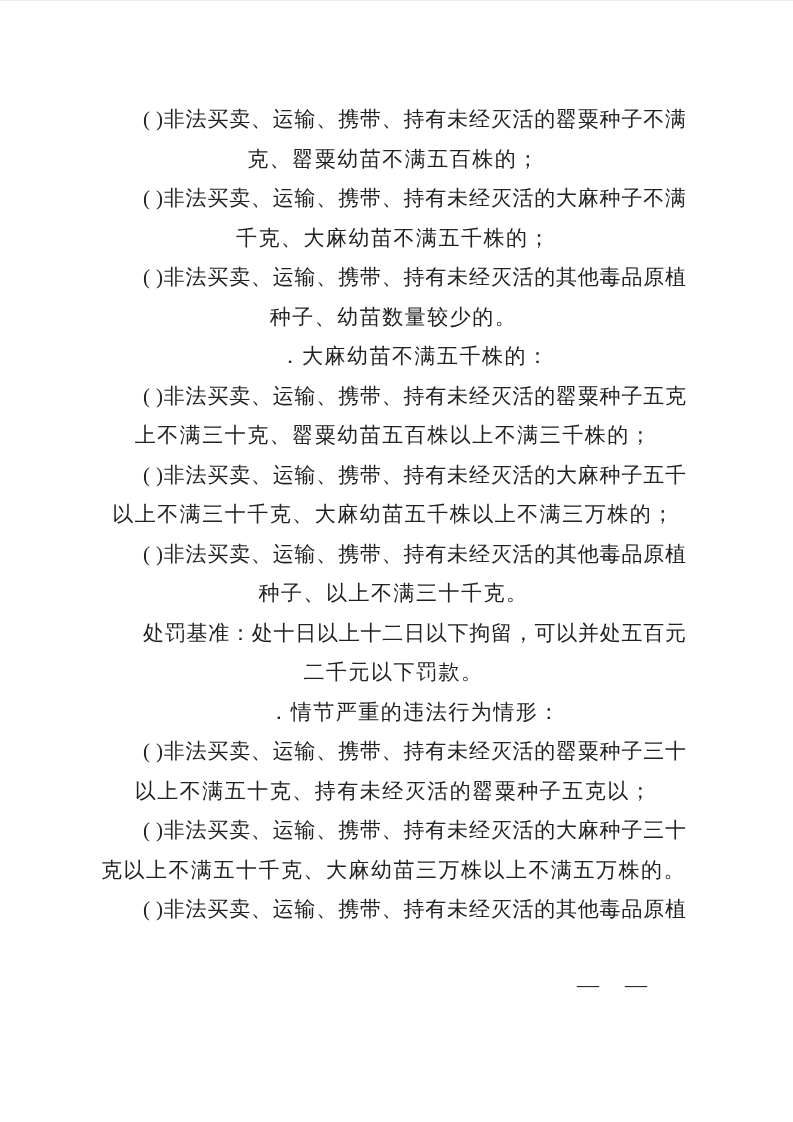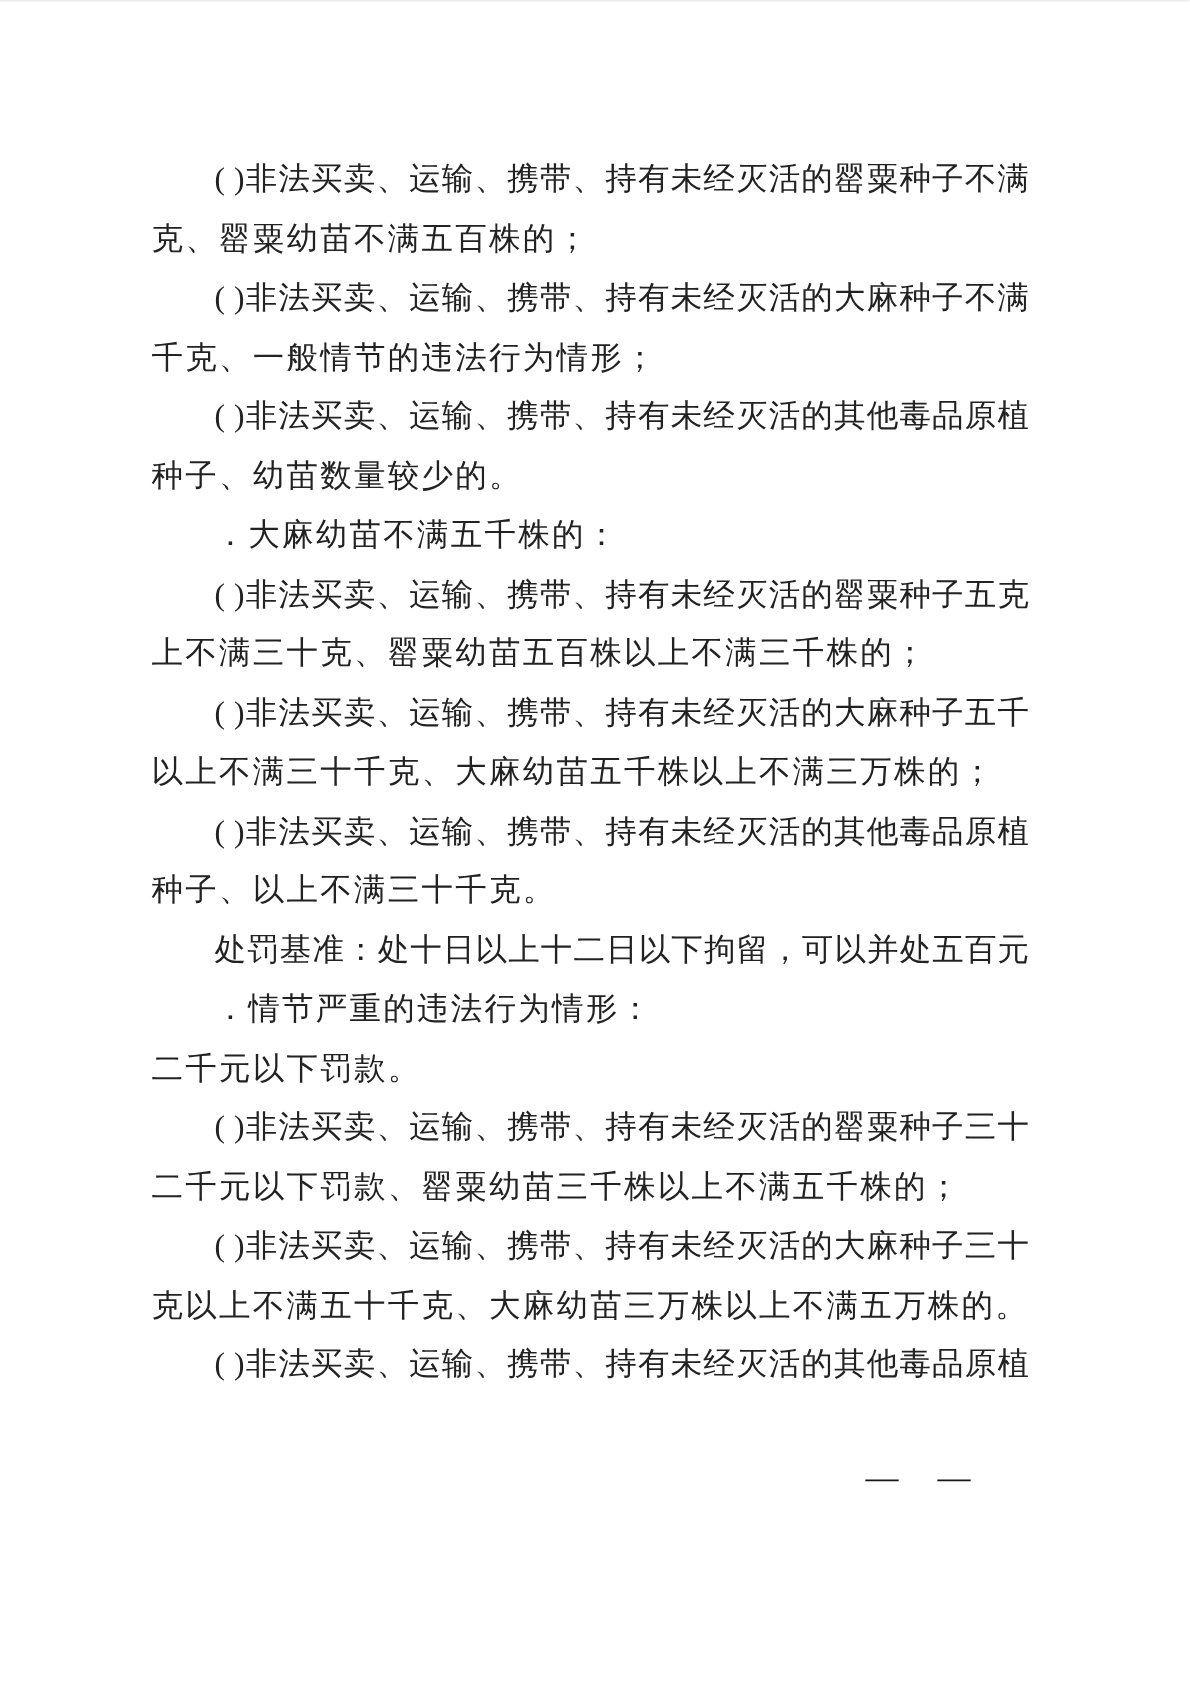--- a/index.html
+++ b/index.html
@@ -23,21 +23,21 @@
     width: 585px;
     font-size: 21px;
     color: #222222;
     font-weight: 400;
   }
   .line {
     height: 39.5px;
     line-height: 39.5px;
     white-space: nowrap;
     letter-spacing: 1.5px;
-    text-align: left;
+    text-align: center;
     overflow: hidden;
   }
   .line.indent {
     padding-left: 42px;
   }
   .line.justify {
     white-space: normal;
     letter-spacing: 0;
     text-align: justify;
     text-align-last: justify;
@@ -58,35 +58,35 @@
   }
 </style>
 </head>
 <body>
 
 <div class="page">
   <div class="text-block">
       <div class="line indent justify">( )非法买卖、运输、携带、持有未经灭活的罂粟种子不满五</div>
       <div class="line">克、罂粟幼苗不满五百株的；</div>
       <div class="line indent justify">( )非法买卖、运输、携带、持有未经灭活的大麻种子不满五</div>
-      <div class="line">千克、一般情节的违法行为情形；</div>
+      <div class="line">千克、大麻幼苗不满五千株的；</div>
       <div class="line indent justify">( )非法买卖、运输、携带、持有未经灭活的其他毒品原植物</div>
       <div class="line">种子、幼苗数量较少的。</div>
       <div class="line indent">．大麻幼苗不满五千株的：</div>
       <div class="line indent justify">( )非法买卖、运输、携带、持有未经灭活的罂粟种子五克以</div>
       <div class="line">上不满三十克、罂粟幼苗五百株以上不满三千株的；</div>
       <div class="line indent justify">( )非法买卖、运输、携带、持有未经灭活的大麻种子五千克</div>
       <div class="line">以上不满三十千克、大麻幼苗五千株以上不满三万株的；</div>
       <div class="line indent justify">( )非法买卖、运输、携带、持有未经灭活的其他毒品原植物</div>
       <div class="line">种子、以上不满三十千克。</div>
       <div class="line indent justify">处罚基准：处十日以上十二日以下拘留，可以并处五百元以上</div>
+      <div class="line">二千元以下罚款。</div>
       <div class="line indent">．情节严重的违法行为情形：</div>
-      <div class="line">二千元以下罚款。</div>
       <div class="line indent justify">( )非法买卖、运输、携带、持有未经灭活的罂粟种子三十克</div>
-      <div class="line">二千元以下罚款、罂粟幼苗三千株以上不满五千株的；</div>
+      <div class="line">以上不满五十克、持有未经灭活的罂粟种子五克以；</div>
       <div class="line indent justify">( )非法买卖、运输、携带、持有未经灭活的大麻种子三十千</div>
       <div class="line">克以上不满五十千克、大麻幼苗三万株以上不满五万株的。</div>
       <div class="line indent justify">( )非法买卖、运输、携带、持有未经灭活的其他毒品原植物</div>
     </div>
   <div class="footer">
     <span class="dash">—</span>
     <span class="dash">—</span>
   </div>
 </div>
 

